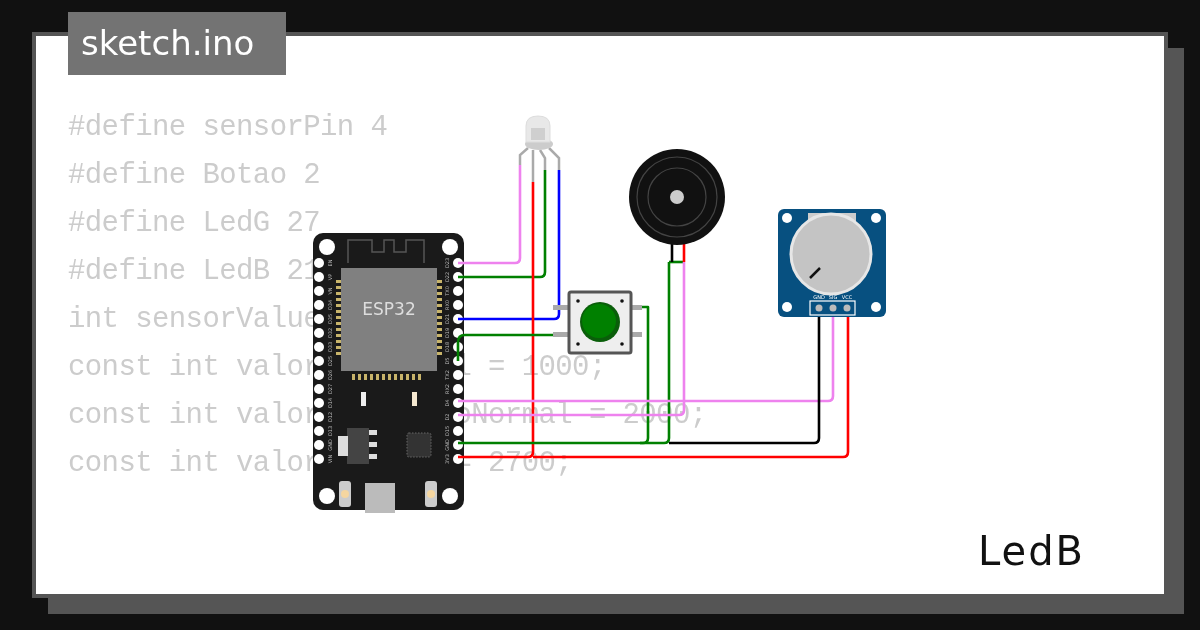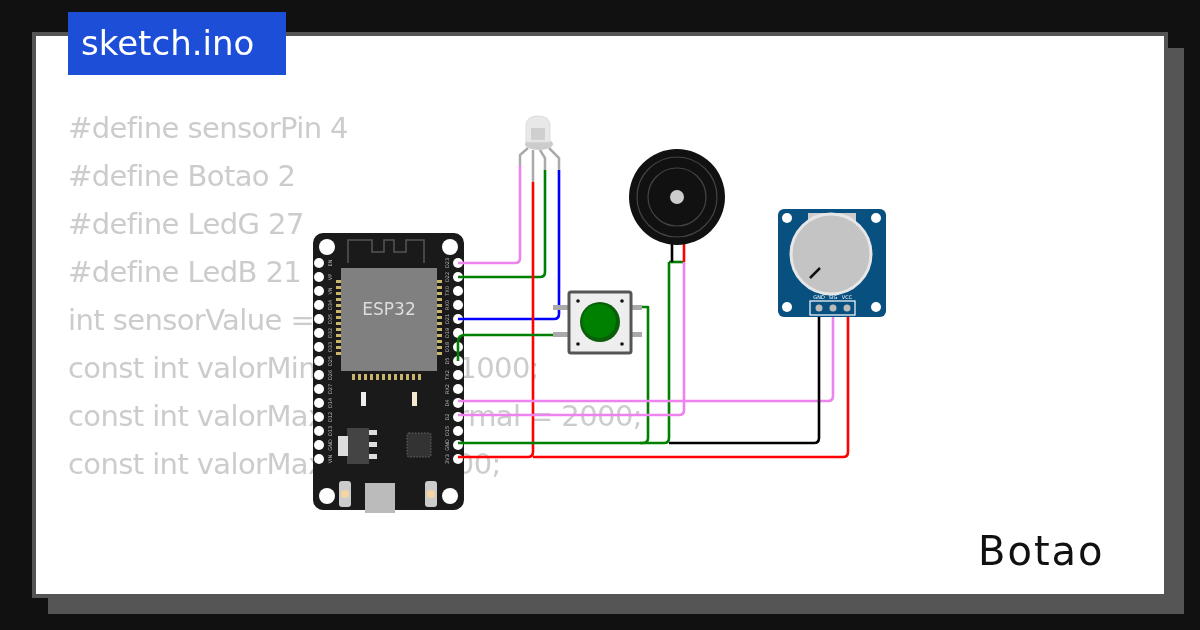--- a/index.html
+++ b/index.html
@@ -1,21 +1,21 @@
 <!DOCTYPE html>
 <html><head>
 <meta charset="utf-8">
 <style>
   html,body{margin:0;padding:0;}
   body{width:1200px;height:630px;background:#111111;position:relative;overflow:hidden;font-family:"DejaVu Sans",sans-serif;}
   .shadow{position:absolute;left:48px;top:48px;width:1136px;height:566px;background:#555555;}
   .card{position:absolute;left:32px;top:32px;width:1128px;height:558px;background:#ffffff;border:4px solid #555555;overflow:hidden;}
-  .tab{position:absolute;left:68px;top:12px;width:218px;height:63px;background:#1d4ed8;color:#ffffff;font-size:34px;line-height:63px;padding-left:13px;box-sizing:border-box;z-index:5;}
+  .tab{position:absolute;left:68px;top:12px;width:218px;height:63px;background:#737373;color:#ffffff;font-size:34px;line-height:63px;padding-left:13px;box-sizing:border-box;z-index:5;}
   .code{position:absolute;left:32px;top:68px;margin:0;font-family:"DejaVu Sans",sans-serif;font-size:29px;color:#cccccc;letter-spacing:-0.6px;}
-  .code div{height:48px;line-height:48px;white-space:pre;}
+  .code div{height:48px;line-height:48px;white-space:pre;font-family:Liberation Mono, monospace;}
   svg.circuit{position:absolute;left:0;top:0;}
   .logo{position:absolute;left:978px;top:528px;font-family:"DejaVu Sans",sans-serif;font-size:40px;color:#111;letter-spacing:2px;}
 </style>
 </head>
 <body>
 
 <div class="shadow"></div>
 <div class="card">
   <div class="code">
     <div>#define sensorPin 4</div>
@@ -220,13 +220,13 @@
     <rect x="810" y="301" width="45" height="14" fill="none" stroke="#fff" stroke-width="1.2"></rect>
     <text x="819" y="299" text-anchor="middle" font-family="DejaVu Sans, sans-serif" font-size="5" fill="#fff">GND</text>
     <text x="833" y="299" text-anchor="middle" font-family="DejaVu Sans, sans-serif" font-size="5" fill="#fff">SIG</text>
     <text x="847" y="299" text-anchor="middle" font-family="DejaVu Sans, sans-serif" font-size="5" fill="#fff">VCC</text>
     <circle cx="819" cy="308" r="3.5" fill="#bbb"></circle>
       <circle cx="833" cy="308" r="3.5" fill="#bbb"></circle>
       <circle cx="847" cy="308" r="3.5" fill="#bbb"></circle>
   </g>
 </svg>
 
-<div class="logo">Botao</div>
+<div class="logo">LedB</div>
 
 </body></html>

